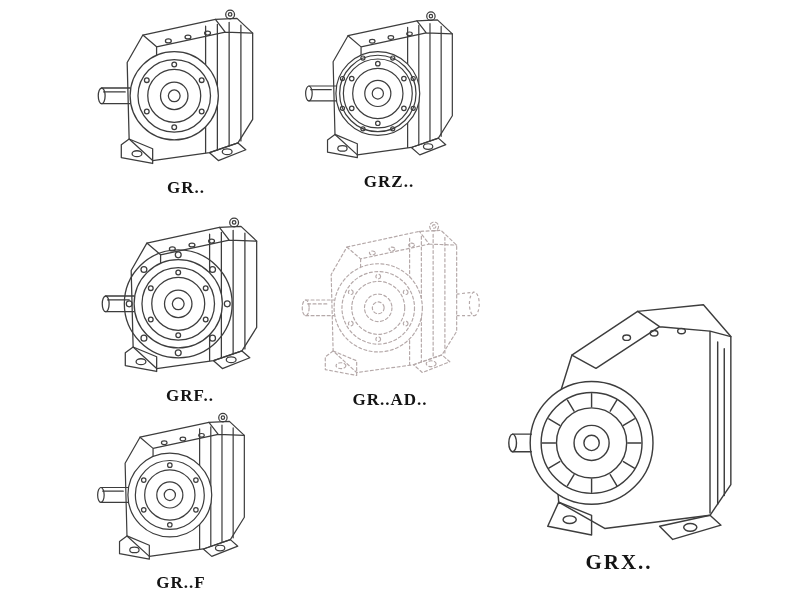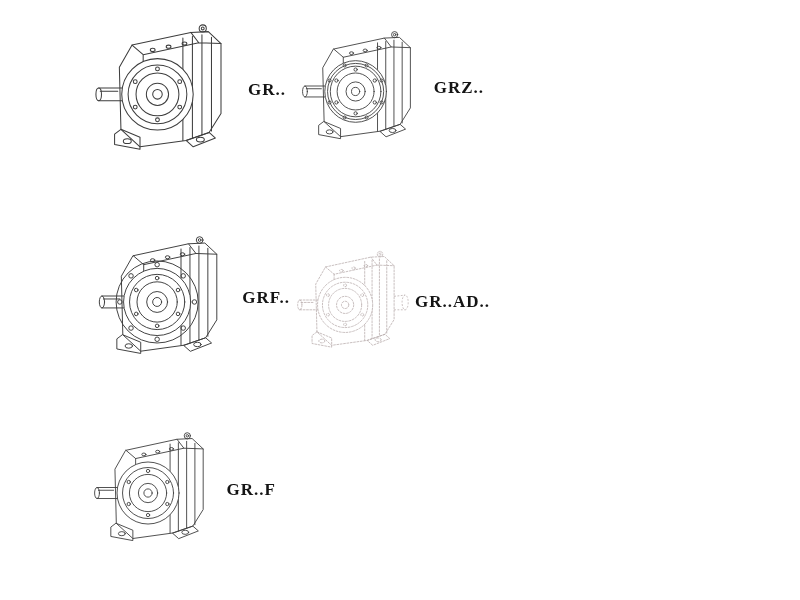--- a/index.html
+++ b/index.html
@@ -1,18 +1,18 @@
 <!DOCTYPE html>
 <html><head>
 <meta charset="utf-8">
 <style>
   html,body{margin:0;padding:0;background:#fff;}
   #page{position:relative;width:800px;height:600px;background:#ffffff;overflow:hidden;
         font-family:"Liberation Serif", serif;}
-  .cell{position:absolute;margin:0;display:flex;flex-direction:row;align-items:center;}
+  .cell{position:absolute;margin:0;display:flex;flex-direction:column;align-items:center;}
   .draw{display:block;}
   .draw.solid{stroke:#3d3d3d;stroke-width:1.3;}
   .draw.ghost{stroke:#b5a9a9;stroke-width:1.2;stroke-dasharray:3 2.5;}
   .cap{margin-top:4px;font-weight:bold;font-size:17px;letter-spacing:1px;color:#141414;
        font-family:"Liberation Serif", serif;text-align:center;}
   .cap.big{font-size:21px;letter-spacing:2px;}
 </style>
 </head>
 <body>
 
@@ -165,14 +165,20 @@
   </figure>
 
   <figure class="cell" style="left:86px;top:406px;width:190px">
     <svg class="draw solid" width="190" height="163" viewBox="8 0 204 168">
         <use href="#gbox-base"></use>
       </svg>
     <figcaption class="cap">GR..F</figcaption>
   </figure>
 
 
+  <figure class="cell" style="left:498px;top:296px;width:242px">
+    <svg class="draw solid" width="242" height="250" viewBox="6 8 214 228">
+        <use href="#gbox-grx"></use>
+      </svg>
+    <figcaption class="cap big">GRX..</figcaption>
+  </figure>
 
 </div>
 
 </body></html>

